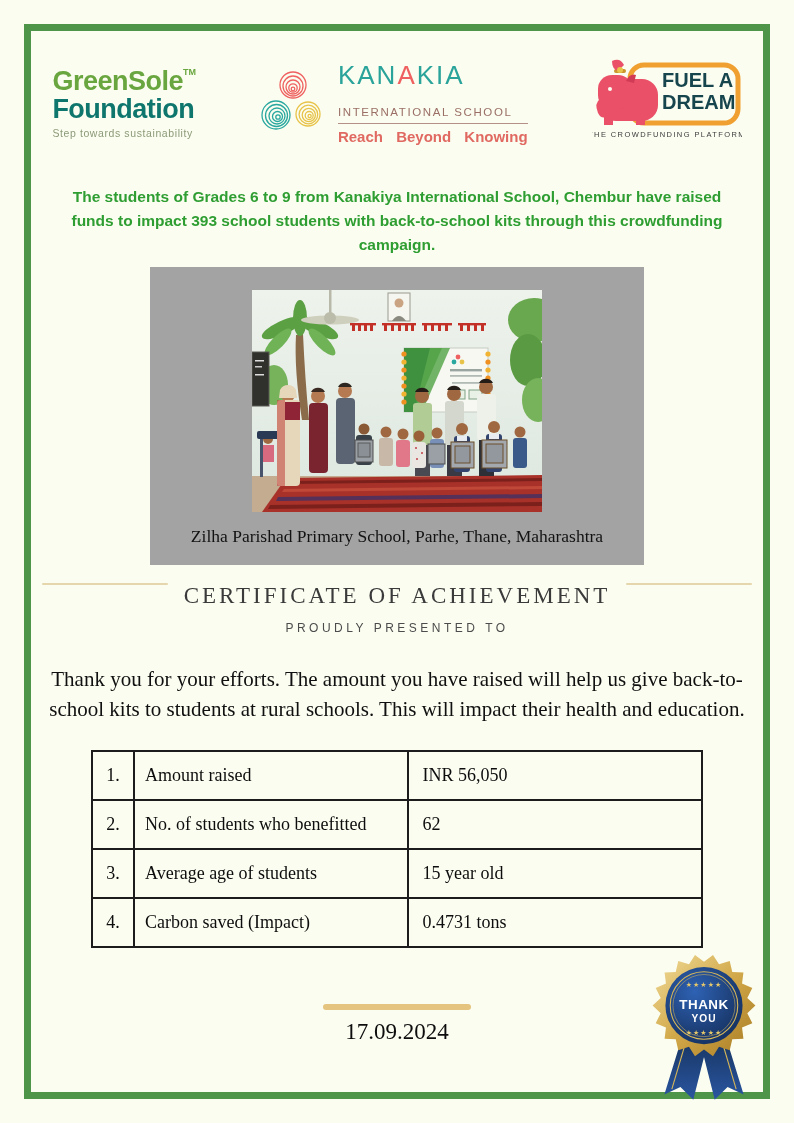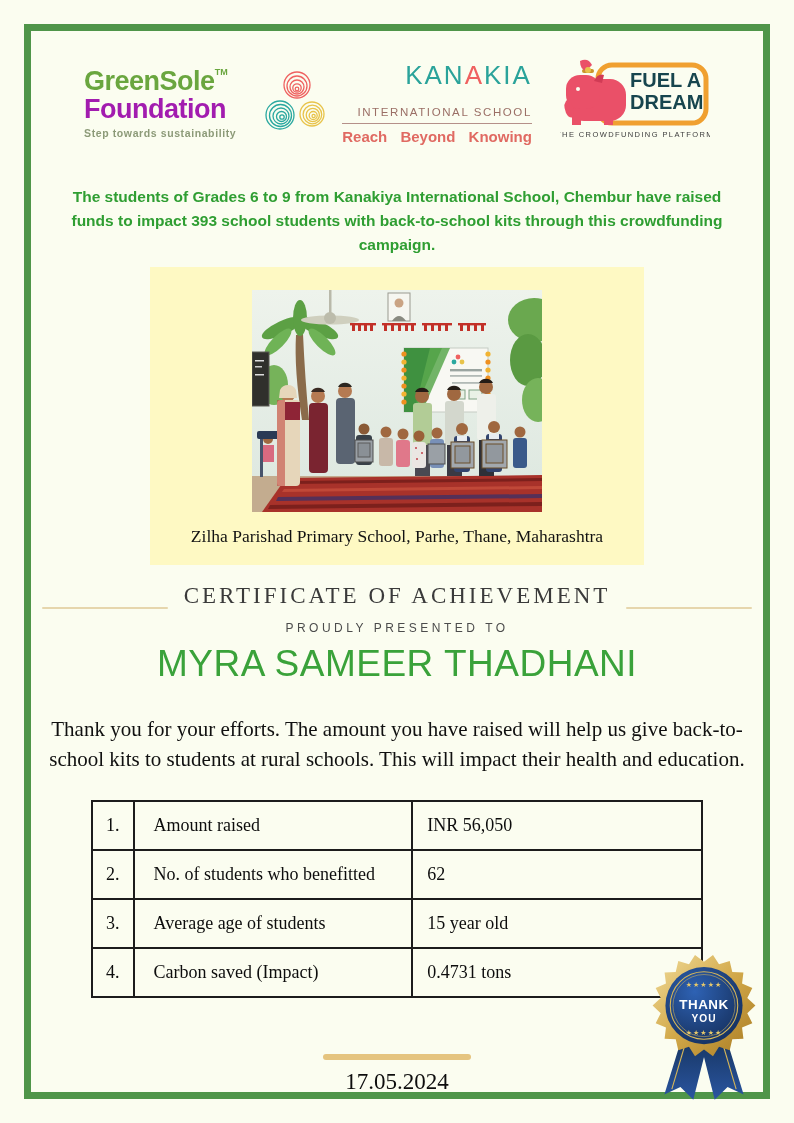--- a/index.html
+++ b/index.html
@@ -16,54 +16,54 @@
     border:7px solid #4f9549;
     pointer-events:none;
   }
   .content{
     position:absolute;left:31px;top:31px;right:31px;bottom:31px;
     text-align:center;
   }
   
   .logos{
     margin-top:26px;
-    display:flex;justify-content:center;align-items:center;gap:28px;
+    display:flex;justify-content:center;align-items:center;gap:64px;
   }
   .logo{flex:0 0 auto;}
   
   .greensole{text-align:left;line-height:1;}
   .gs-name{font-size:27px;color:#6aa63f;font-weight:bold;letter-spacing:-0.5px;}
   .gs-tm{font-size:9px;vertical-align:top;color:#6aa63f;font-weight:bold;}
-  .gs-name2{font-size:27px;color:#a21caf;font-weight:bold;letter-spacing:-0.5px;margin-top:1px;}
-  .gs-tagline{font-size:10.5px;color:#8c9a78;letter-spacing:0.6px;margin-top:5px;font-weight:bold;}
-  
-  .kanakia{display:flex;align-items:center;gap:12px;text-align:right;}
+  .gs-name2{font-size:27px;color:#0f766e;font-weight:bold;letter-spacing:-0.5px;margin-top:1px;}
+  .gs-tagline{font-size:10.5px;color:#8c9a78;letter-spacing:0.6px;margin-top:5px;}
+  
+  .kanakia{display:flex;align-items:center;gap:12px;text-align:left;}
   .kk-text{line-height:1;}
   .kk-name{font-size:26px;letter-spacing:2px;color:#2aa39a;}
   .kk-name .coral{color:#ef6160;}
   .kk-sub{font-size:11.5px;color:#9b6f66;letter-spacing:1.6px;margin-top:19px;
           border-bottom:1px solid #b59089;padding-bottom:5px;}
   .kk-tagline{font-size:15px;color:#e06a62;font-weight:bold;margin-top:5px;word-spacing:9px;}
   
   
   .intro{
     margin:36px auto 0;width:690px;
     font-size:15.5px;font-weight:bold;color:#2f9e32;line-height:1.55;
   }
   
   .photo-card{
-    margin:10px auto 0;width:494px;height:298px;background:#fef9c3;position:relative;
+    margin:10px auto 0;width:494px;height:298px;background:#a3a3a3;position:relative;
   }
   .photo-illustration{position:absolute;left:102px;top:23px;width:290px;height:222px;display:block;}
   .photo-caption{
     position:absolute;left:0;right:0;bottom:18px;
     font-family:"Liberation Serif",serif;font-size:17.5px;color:#121212;
   }
   
-  .title-row{margin-top:18px;display:flex;align-items:flex-end;justify-content:center;gap:16px;}
+  .title-row{margin-top:18px;display:flex;align-items:flex-start;justify-content:center;gap:16px;}
   .title-rule{width:126px;height:2px;background:#e6d6ad;border-radius:1px;}
   .cert-title{
     font-family:"Liberation Serif",serif;font-weight:normal;
     font-size:23px;letter-spacing:3px;color:#3a3a3a;margin:0;
   }
   .presented{
     margin-top:12px;font-size:12px;letter-spacing:3.5px;color:#4c4c4c;
   }
   .recipient{
     margin-top:8px;font-size:37px;color:#3aa23a;letter-spacing:0.5px;
@@ -72,21 +72,21 @@
     margin:29px auto 0;width:716px;
     font-family:"Liberation Serif",serif;font-size:21px;color:#101010;line-height:1.45;
   }
   
   .stats-table{
     margin:25px auto 0;border-collapse:collapse;width:612px;
     font-family:"Liberation Serif",serif;font-size:18px;color:#0d0d0d;
   }
   .stats-table td{border:2px solid #1c1c1c;height:45px;vertical-align:middle;}
   .stats-table .num{width:40px;text-align:center;}
-  .stats-table .label{width:276px;text-align:left;padding-left:19px;}
+  .stats-table .label{width:276px;text-align:left;padding-left:10px;}
   .stats-table .value{width:296px;text-align:left;padding-left:14px;}
   
   .date-block{margin-top:56px;}
   .gold-line{width:148px;height:6px;background:#e5c47f;border-radius:3px;margin:0 auto;}
   .date-text{margin-top:9px;font-family:"Liberation Serif",serif;font-size:23px;color:#0d0d0d;}
   
   .badge{position:absolute;right:34px;top:952px;width:112px;height:150px;}
 </style>
 </head>
 <body>
@@ -368,21 +368,20 @@
       <div class="photo-caption">Zilha Parishad Primary School, Parhe, Thane, Maharashtra</div>
     </div>
 
     <div class="title-row">
       <span class="title-rule"></span>
       <h1 class="cert-title">CERTIFICATE OF ACHIEVEMENT</h1>
       <span class="title-rule"></span>
     </div>
 
     <div class="presented">PROUDLY PRESENTED TO</div>
-    <div class="recipient">MYRA SAMEER THADHANI</div>
     <p class="message">Thank you for your efforts. The amount you have raised will help us give back-to-school kits to students at rural schools. This will impact their health and education.</p>
 
     <table class="stats-table">
       <colgroup>
           <col style="width:40px">
           <col style="width:276px">
           <col style="width:296px">
         </colgroup>
       <tbody>
         <tr>
@@ -403,21 +402,21 @@
         <tr>
           <td class="num">4.</td>
           <td class="label">Carbon saved (Impact)</td>
           <td class="value">0.4731 tons</td>
         </tr>
       </tbody>
     </table>
 
     <div class="date-block">
       <div class="gold-line"></div>
-      <div class="date-text">17.05.2024</div>
+      <div class="date-text">17.09.2024</div>
     </div>
   </div>
 
   <div class="badge">
     <svg width="112" height="150" viewBox="0 0 100 140">
       <defs>
         <linearGradient id="goldGrad" x1="0" y1="0" x2="1" y2="1">
           <stop offset="0" stop-color="#f2dd9c"></stop>
             <stop offset="0.5" stop-color="#d2a94a"></stop>
             <stop offset="1" stop-color="#a87a22"></stop>

